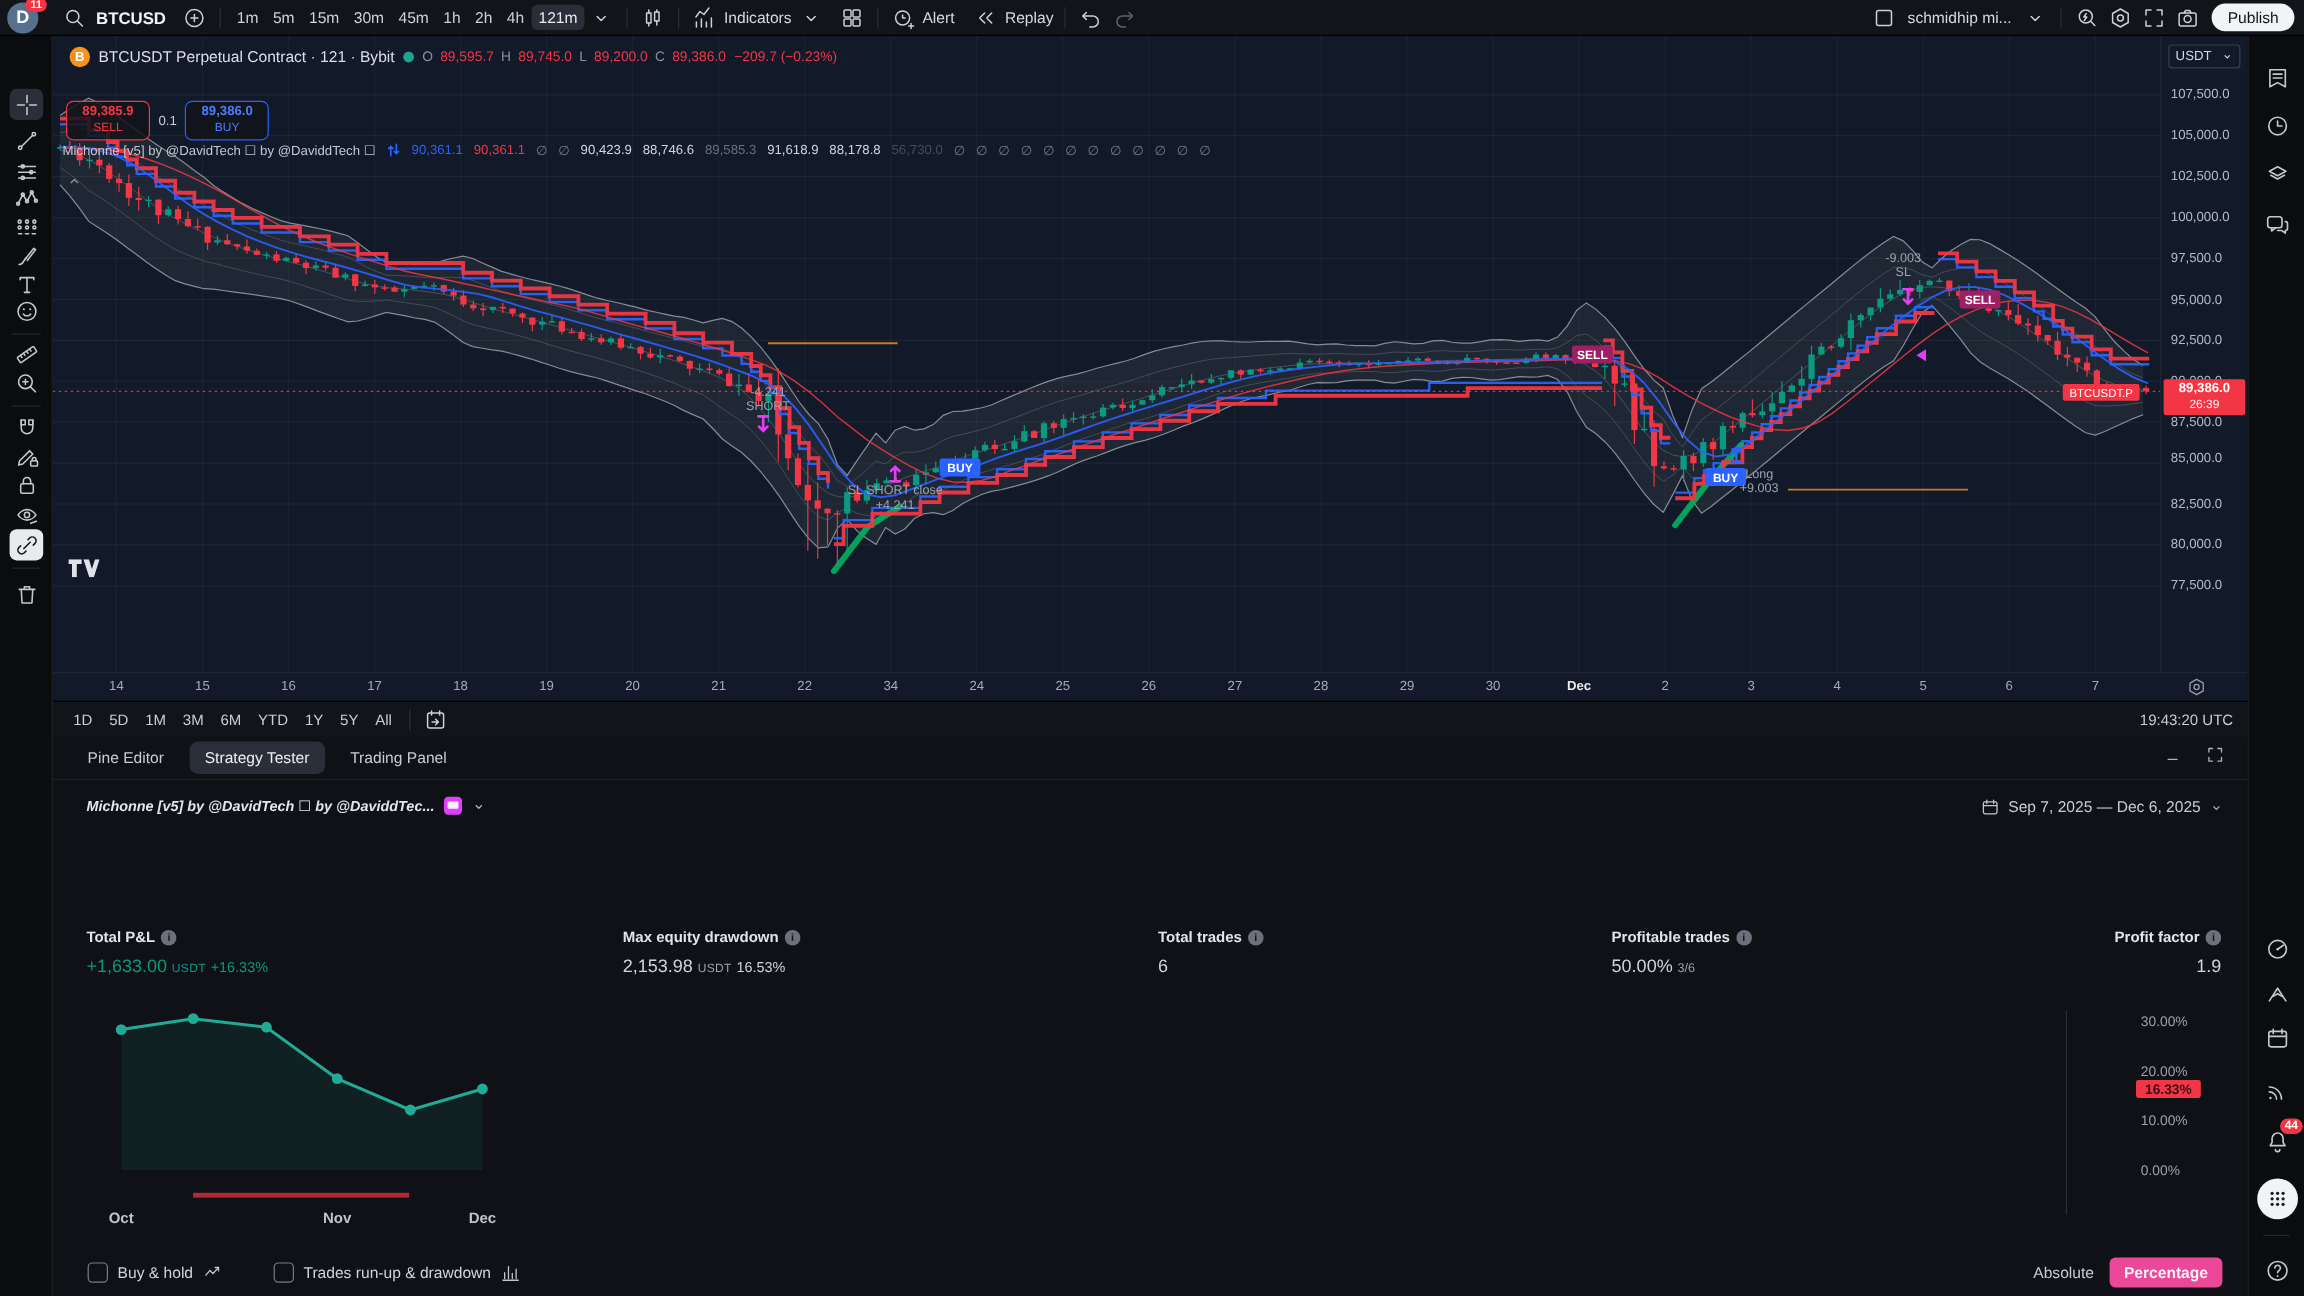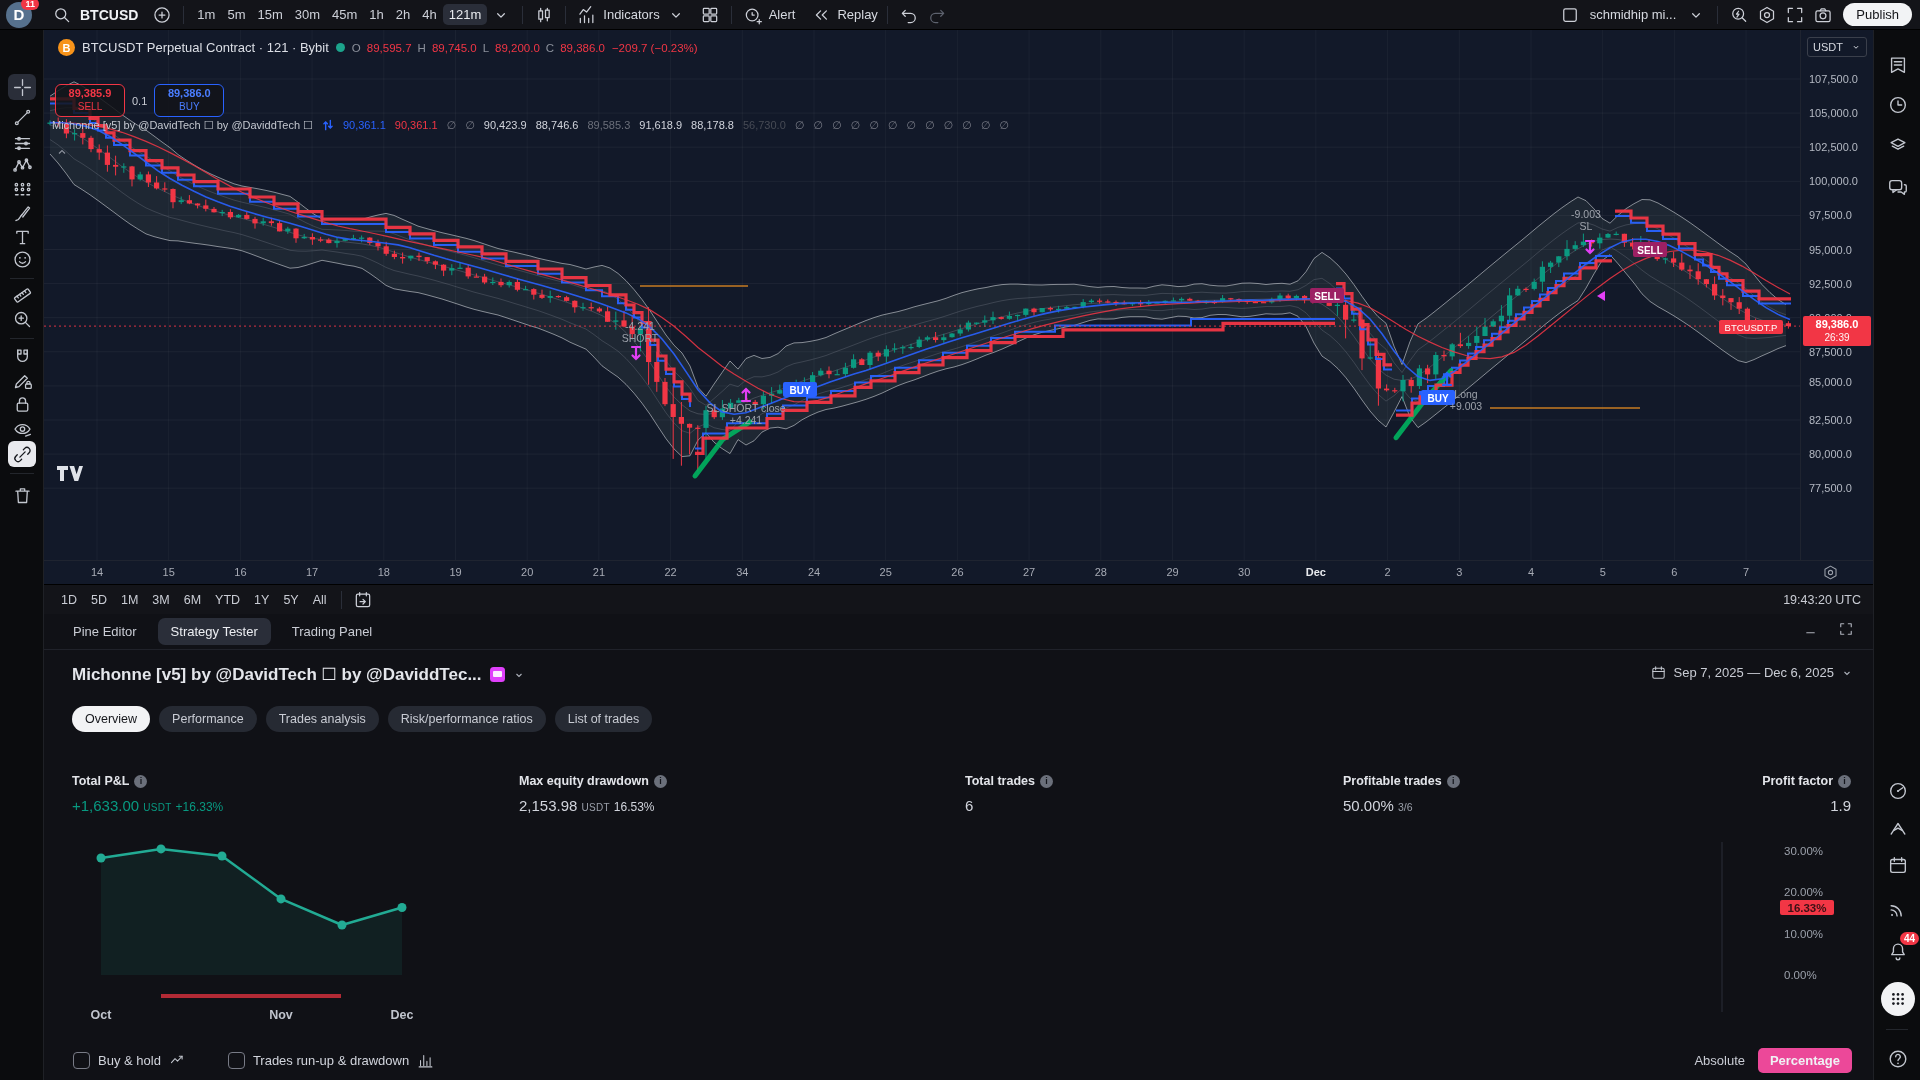--- a/index.html
+++ b/index.html
@@ -76,21 +76,21 @@
   #tvlogo { position:absolute; left:13px; top:436px; color:#dfe2e8; z-index:5; }
 
   
   #bpanel { position:absolute; left:44px; top:614px; width:1829px; height:466px; background:#101116; }
   #bp-tabs { position:absolute; left:0; top:0; width:100%; height:36px; border-bottom:1px solid #20222a; display:flex; align-items:center; gap:8px; padding-left:16px; font-size:13px; color:#c9ccd4; }
   .bp-tab { padding:6px 13px; border-radius:7px; }
   .bp-tab.sel { background:#2a2e39; color:#eceef2; }
   #bp-winbtns { position:absolute; right:18px; top:6px; display:flex; gap:16px; color:#aeb2bc; }
   #bp-winbtns svg { width:18px; height:18px; }
   #bp-title-row { position:absolute; left:0; top:36px; width:100%; height:44px; }
-  #bp-title { position:absolute; left:28px; top:14px; font-size:17px; font-weight:bold; color:#e4e6eb; display:flex; align-items:center; gap:8px; }
+  #bp-title { position:absolute; left:28px; top:14px; font-size:12px; font-weight:bold; color:#e4e6eb; display:flex; align-items:center; gap:8px;font-style:italic; }
   #magicon { width:15px; height:15px; border-radius:3.5px; background:#e040fb; position:relative; }
   #magicon:before { content:""; position:absolute; left:3px; top:4px; width:9px; height:6px; border-radius:1px; background:#fff; opacity:.9; }
   #bp-date { position:absolute; right:20px; top:14px; font-size:13px; color:#c9ccd4; display:flex; align-items:center; gap:7px; }
   #bp-pills { position:absolute; left:28px; top:92px; display:flex; gap:9px; font-size:12.5px; }
   .pill { padding:6px 13px; border-radius:14px; background:#262a33; color:#c9ccd4; }
   .pill.sel { background:#f2f3f5; color:#15171c; }
   #bp-stats { position:absolute; left:0; top:160px; width:100%; height:46px; color:#d1d4dc; }
   .stat { position:absolute; top:0; }
   .stat .lab { font-size:12.5px; font-weight:bold; color:#e2e4e9; display:flex; align-items:center; gap:5px; }
   .stat .val { margin-top:9px; font-size:15px; display:flex; align-items:baseline; gap:4px; }
@@ -1171,27 +1171,20 @@
               <path d="M8 4v4M16 4v4M4 10.5h16"></path>
             </svg>
           </span>
         <span>Sep 7, 2025 — Dec 6, 2025</span>
         <svg width="12" height="12" viewBox="0 0 24 24" fill="none" stroke="#aeb2bc" stroke-width="2.2">
             <path d="M7 10l5 5 5-5"></path>
           </svg>
       </div>
     </div>
 
-    <div id="bp-pills">
-        <div class="pill sel">Overview</div>
-        <div class="pill">Performance</div>
-        <div class="pill">Trades analysis</div>
-        <div class="pill">Risk/performance ratios</div>
-        <div class="pill">List of trades</div>
-      </div>
     <div id="bp-stats">
         <div class="stat" style="left: 28px;">
           <div class="lab">
             <span>Total P&amp;L</span>
             <span class="info-i">i</span>
           </div>
           <div class="val">
             <span style="color: rgb(8, 153, 129);">+1,633.00</span>
             <span class="unit" style="color: rgb(8, 153, 129);">USDT</span>
             <span class="extra" style="color: rgb(8, 153, 129);">+16.33%</span>

